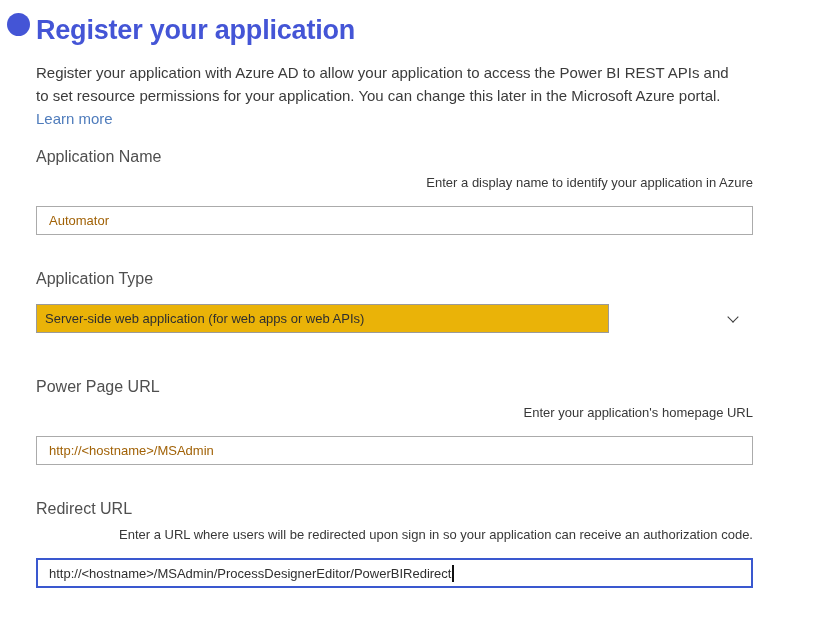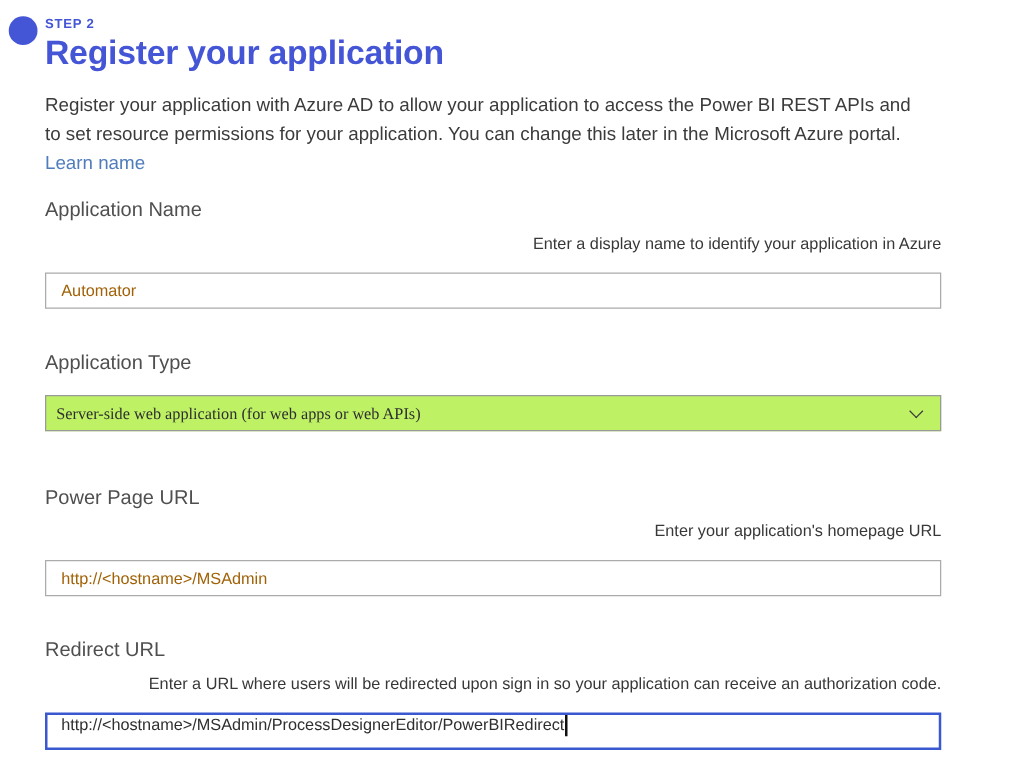--- a/index.html
+++ b/index.html
@@ -32,44 +32,43 @@
   .field.first{margin-top:18px;}
   .field.gap-lg{margin-top:45px;}
   .field-label{font-size:16px;font-weight:400;color:var(--label-gray);line-height:18px;}
   .field-helper{margin-top:9px;font-size:13px;color:#383838;line-height:15px;text-align:right;}
   .control{margin-top:16px;position:relative;width:717px;}
 
   input.text-input{display:block;width:717px;height:29px;border:1px solid var(--input-border);
     border-radius:0;background:#fff;padding:0 12px;font-size:13px;color:#a16207;
     font-family:"Liberation Sans","DejaVu Sans",sans-serif;outline:none;}
 
-  select.select-input{display:block;width:717px;height:29px;border:1px solid #9a9a9a;
-    border-radius:0;background:#bef264;padding:0 30px 0 8px;font-size:13px;color:#2f2f2f;
-    font-family:Liberation Serif, serif;appearance:none;-webkit-appearance:none;
+  select.select-input{display:block;width:573px;height:29px;border:1px solid #9a9a9a;
+    border-radius:0;background:#eab308;padding:0 30px 0 8px;font-size:13px;color:#2f2f2f;
+    font-family:Liberation Sans, sans-serif;appearance:none;-webkit-appearance:none;
     -moz-appearance:none;outline:none;}
   .chevron{position:absolute;right:16px;top:9px;width:8px;height:8px;pointer-events:none;
     border-right:1.7px solid #3c3c3c;border-bottom:1.7px solid #3c3c3c;transform:rotate(45deg);}
 
-  .fake-input{display:flex;width:717px;height:30px;
+  .fake-input{display:flex;align-items:center;width:717px;height:30px;
     border:2px solid var(--focus-border);background:#fff;padding:0 11px;font-size:13px;
     color:#2f2f2f;cursor:text;}
   .caret{display:inline-block;width:1.5px;height:17px;background:#101010;margin-left:1px;}
 </style>
 </head>
 <body>
 
 <div class="page">
 
   <span class="step-dot"></span>
 
-  <div class="step-label">STEP 2</div>
   <h1 class="page-title">Register your application</h1>
 
   <p class="intro"><span>Register your application with Azure AD to allow your application to access the Power BI REST APIs and to set resource permissions for your application. You can change this later in the Microsoft Azure portal.</span>
-    <a href="#">Learn name</a>
+    <a href="#">Learn more</a>
   </p>
 
   <div class="field first">
     <div class="field-label">Application Name</div>
     <div class="field-helper">Enter a display name to identify your application in Azure</div>
     <div class="control">
       <input class="text-input" type="text" value="Automator" style="">
     </div>
   </div>
 

